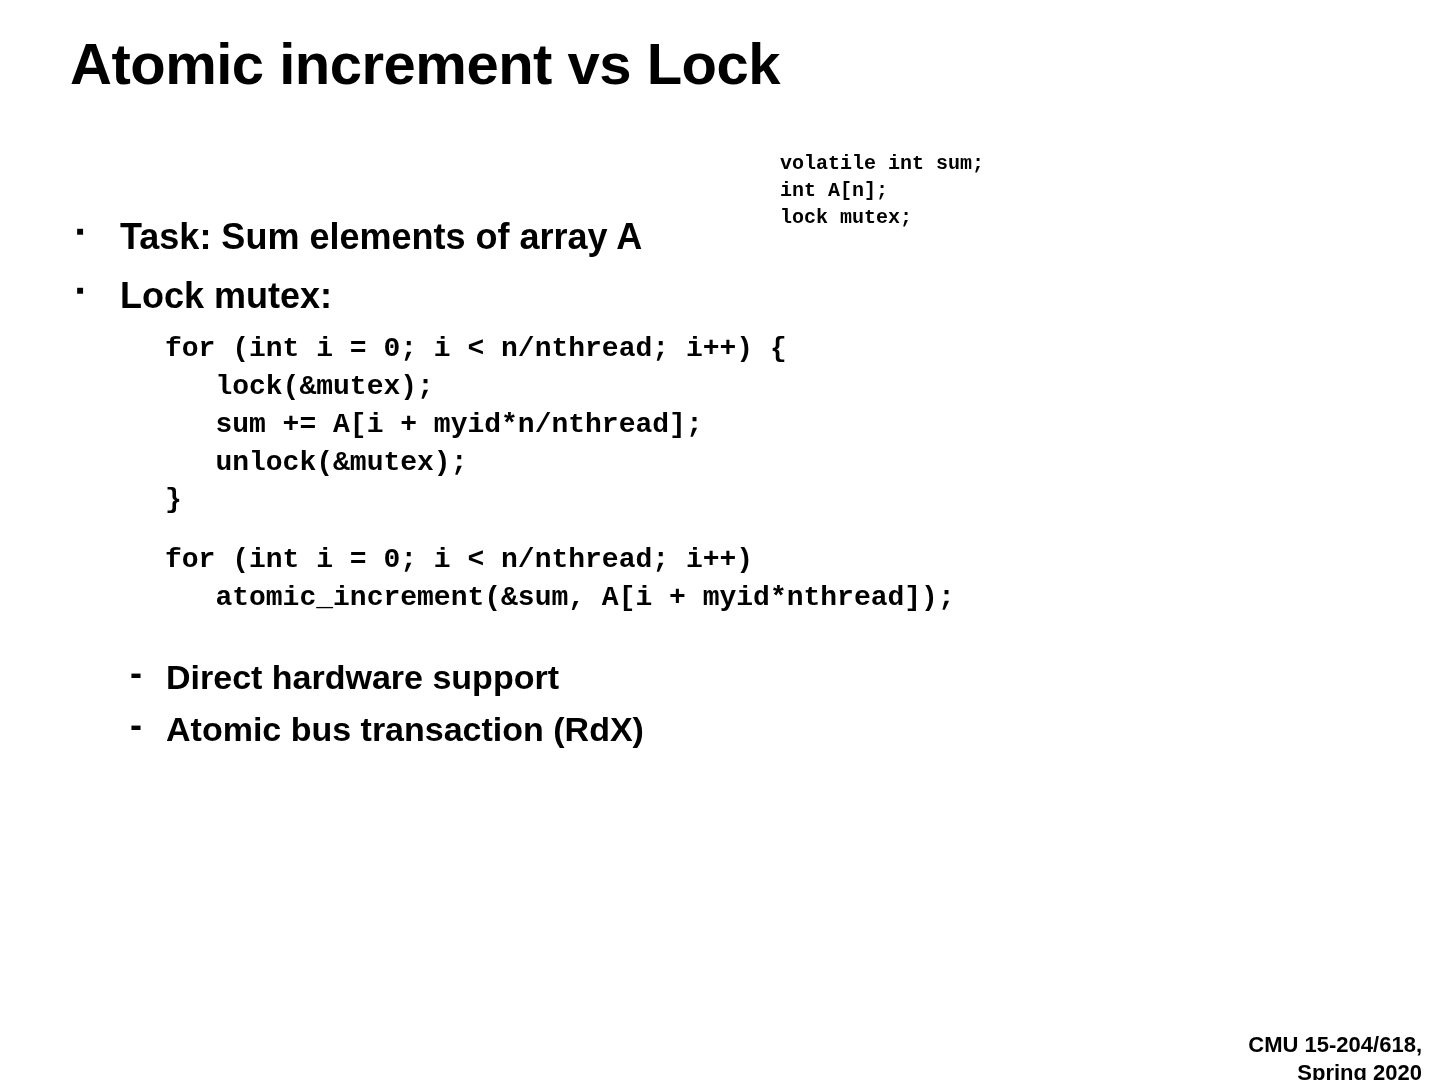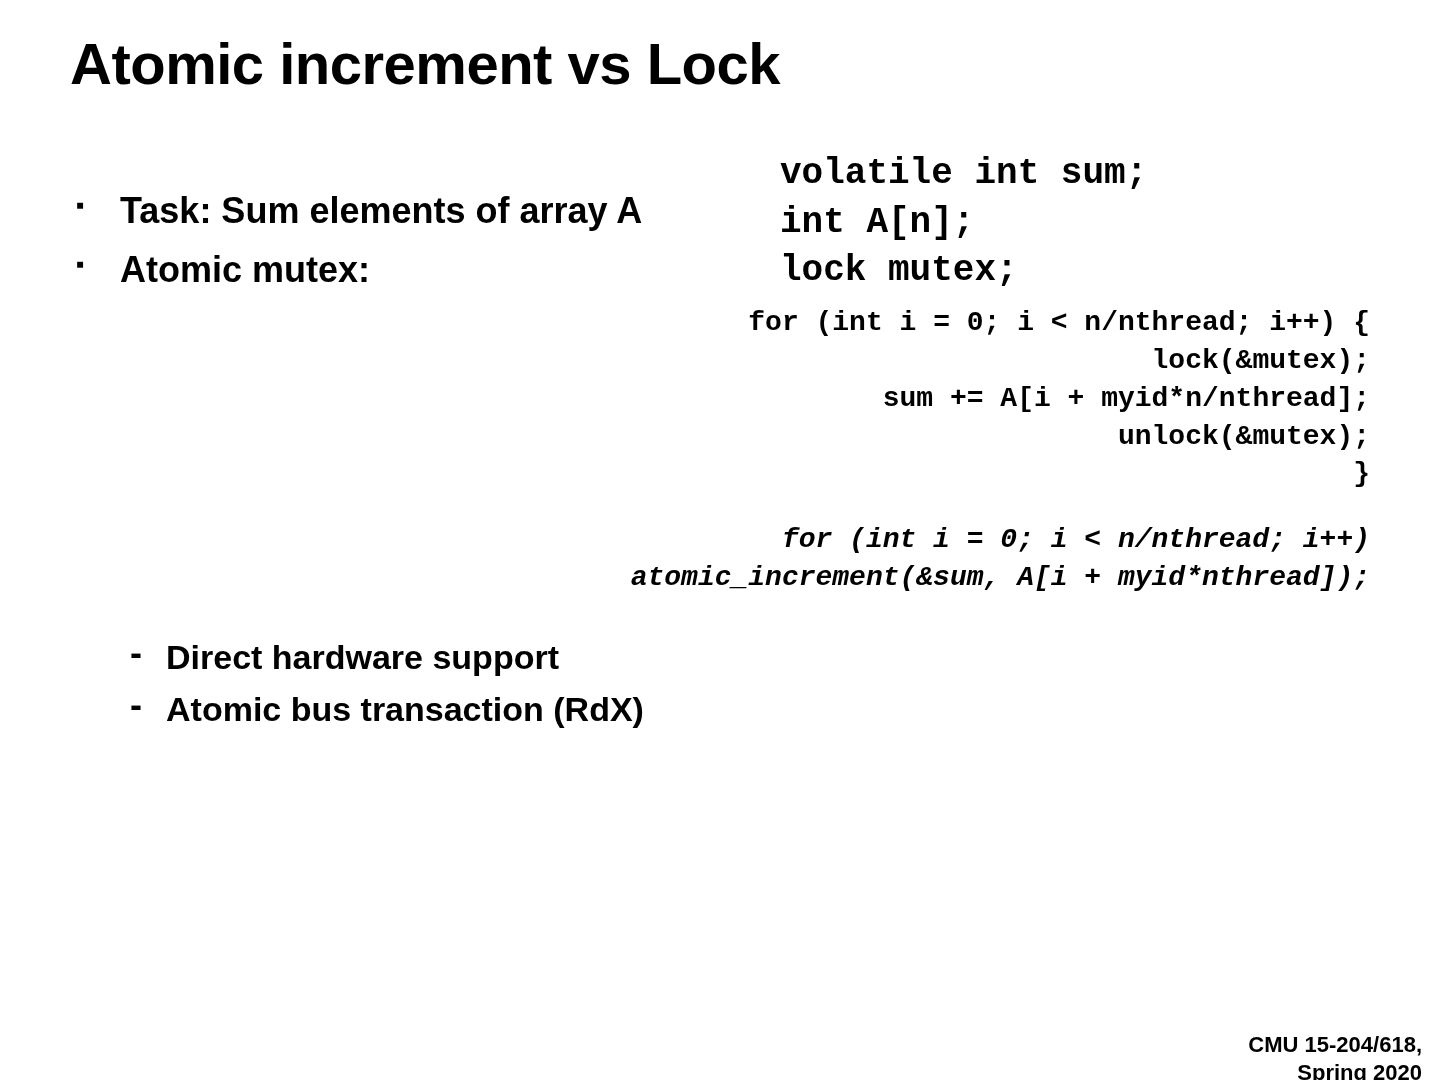--- a/index.html
+++ b/index.html
@@ -11,29 +11,29 @@
     color: #000;
     position: relative;
     overflow: hidden;
   }
   .slide {
     padding: 30px 70px 0 70px;
   }
   h1.title {
     font-size: 58px;
     font-weight: 700;
-    margin-bottom: 90px;
+    margin-bottom: 116px;
     letter-spacing: -0.5px;
   }
   .decl-box {
     position: absolute;
     top: 150px;
     left: 780px;
     font-family: Consolas, "Courier New", monospace;
-    font-size: 36px;
+    font-size: 20px;
     font-weight: 600;
     line-height: 1.35;
     white-space: pre;
   }
   ul.main-list {
     list-style: none;
     font-size: 36px;
     font-weight: 700;
   }
   ul.main-list > li {
@@ -49,21 +49,20 @@
     top: 2px;
     font-size: 24px;
   }
   pre.code {
     font-family: Consolas, "Courier New", monospace;
     font-size: 28px;
     font-weight: 600;
     line-height: 1.35;
     white-space: pre;
     margin: 8px 0 12px 95px;
-    text-align: right;
   }
   ul.sub-list {
     list-style: none;
     margin: 34px 0 0 56px;
     font-size: 34px;
     font-weight: 700;
   }
   ul.sub-list > li {
     position: relative;
     padding-left: 40px;
@@ -93,31 +92,31 @@
 <div class="slide">
 
   <h1 class="title">Atomic increment vs Lock</h1>
 
   <div class="decl-box">volatile int sum;
 int A[n];
 lock mutex;</div>
 
   <ul class="main-list">
     <li>Task: Sum elements of array  A</li>
-    <li>Atomic mutex:</li>
+    <li>Lock mutex:</li>
   </ul>
 
   <pre class="code">for (int i = 0; i &lt; n/nthread; i++) {
    lock(&amp;mutex);
    sum += A[i + myid*n/nthread];
    unlock(&amp;mutex);
 }</pre>
 
 
-  <pre class="code" style="margin-top:28px;font-style:italic;">for (int i = 0; i &lt; n/nthread; i++)
+  <pre class="code" style="margin-top:22px;">for (int i = 0; i &lt; n/nthread; i++)
    atomic_increment(&amp;sum, A[i + myid*nthread]);</pre>
 
   <ul class="sub-list">
     <li>Direct hardware support</li>
     <li>Atomic bus transaction (RdX)</li>
   </ul>
 
 </div>
 
 <div class="footer">

